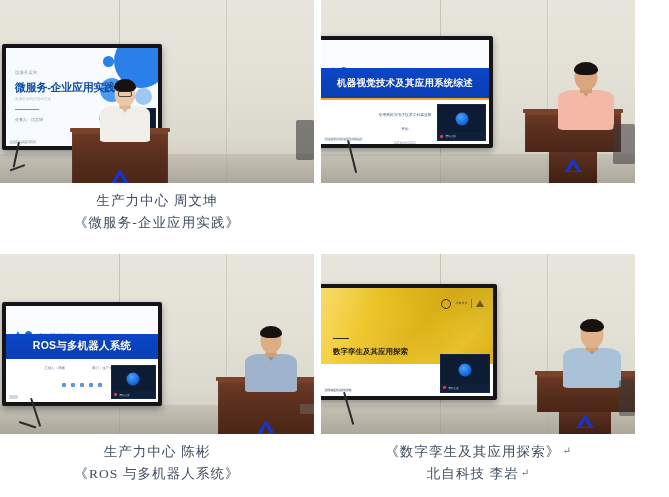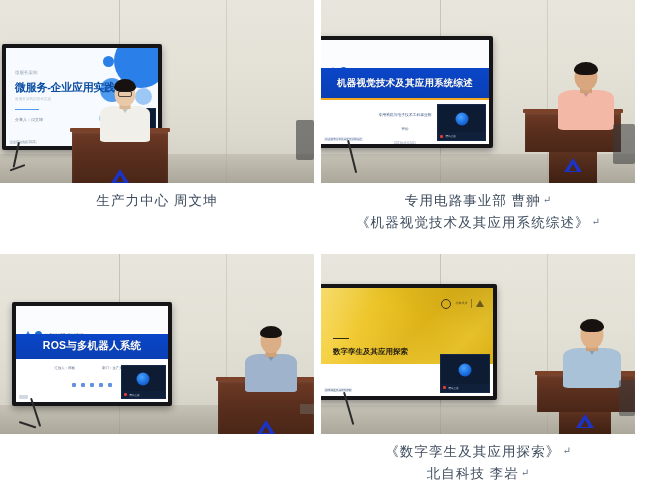--- a/index.html
+++ b/index.html
@@ -605,20 +605,21 @@
           <div class="head" style="top:3px; width:21px; height:25px; background:#e9c9a8;"></div>
           <div class="hair" style="top:1px; width:22px; height:13px;"></div>
           <div class="glasses" style="top:13px;"></div>
         </div>
 
         <div class="chair" style="left:296px; top:120px; width:18px; height:40px; opacity:.6;"></div>
       </div>
 
       <div class="caption">
         <span class="line">生产力中心 周文坤</span>
+        <span class="line">《微服务-企业应用实践》</span>
       </div>
     </div>
 
     <div class="cell col-r row-t">
       <div class="photo">
         <div class="wall"></div>
         <div class="wall-seam2"></div>
         <div class="floor"></div>
 
         <div class="tv" style="left:-4px; top:36px; width:168px; height:104px;">
@@ -664,33 +665,29 @@
           <div class="torso" style="top:30px; width:56px; height:40px; background:#f3b8a6;"></div>
           <div class="collar" style="top:30px;"></div>
           <div class="neck" style="top:24px; width:12px; height:9px; background:#cf9f78;"></div>
           <div class="head" style="top:4px; width:23px; height:26px; background:#d9a77f;"></div>
           <div class="hair" style="top:2px; width:24px; height:13px;"></div>
         </div>
 
         <div class="chair" style="left:292px; top:124px; width:22px; height:40px; opacity:.55;"></div>
       </div>
 
-      <div class="caption">
-        <span class="line"><span>专用电路事业部 曹翀</span><span class="pilcrow">↵</span></span>
-        <span class="line"><span>《机器视觉技术及其应用系统综述》</span><span class="pilcrow">↵</span></span>
-      </div>
     </div>
 
     <div class="cell col-l row-b">
       <div class="photo shorter">
         <div class="wall"></div>
         <div class="wall-seam2"></div>
         <div class="floor"></div>
 
-        <div class="tv" style="left:12px; top:48px; width:152px; height:96px;">
+        <div class="tv" style="left:2px; top:48px; width:152px; height:96px;">
           <div class="screen">
             <div class="slide-band">
               <div class="sb-head"></div>
               <div class="sb-logo">
                 <span class="logo-tri"></span>
                 <span class="logo-hex"></span>
                 <span class="logo-txt">中国电子科技集团公司第某研究所</span>
               </div>
               <div class="sb-band" style="top:29%; height:26%;">
                 <span class="sb-band-title" style="font-size:10.5px;">ROS与多机器人系统</span>
@@ -730,20 +727,24 @@
           <div class="torso" style="top:28px; width:52px; height:38px; background:#9fb4cc;"></div>
           <div class="collar" style="top:28px;"></div>
           <div class="neck" style="top:22px; width:11px; height:9px; background:#cfa178;"></div>
           <div class="head" style="top:2px; width:21px; height:25px; background:#dcae86;"></div>
           <div class="hair" style="top:0px; width:22px; height:12px;"></div>
         </div>
 
         <div class="desk" style="left:300px; top:150px; width:14px; height:10px; opacity:.5;"></div>
       </div>
 
+      <div class="caption">
+        <span class="line">生产力中心 陈彬</span>
+        <span class="line">《ROS 与多机器人系统》</span>
+      </div>
     </div>
 
     <div class="cell col-r row-b">
       <div class="photo shorter">
         <div class="wall"></div>
         <div class="wall-seam2"></div>
         <div class="floor"></div>
 
         <div class="tv" style="left:-4px; top:30px; width:172px; height:108px;">
           <div class="screen">

